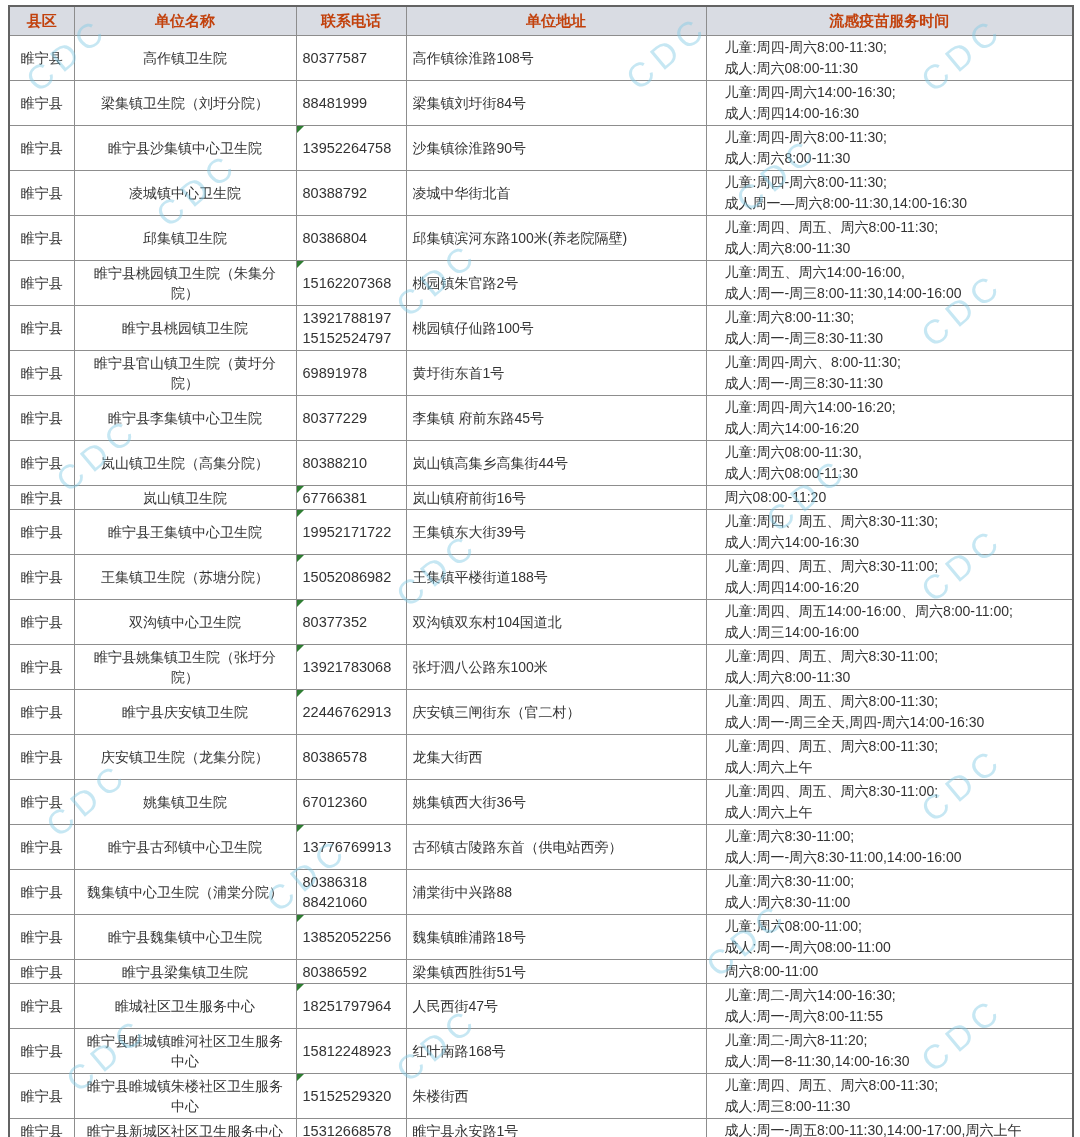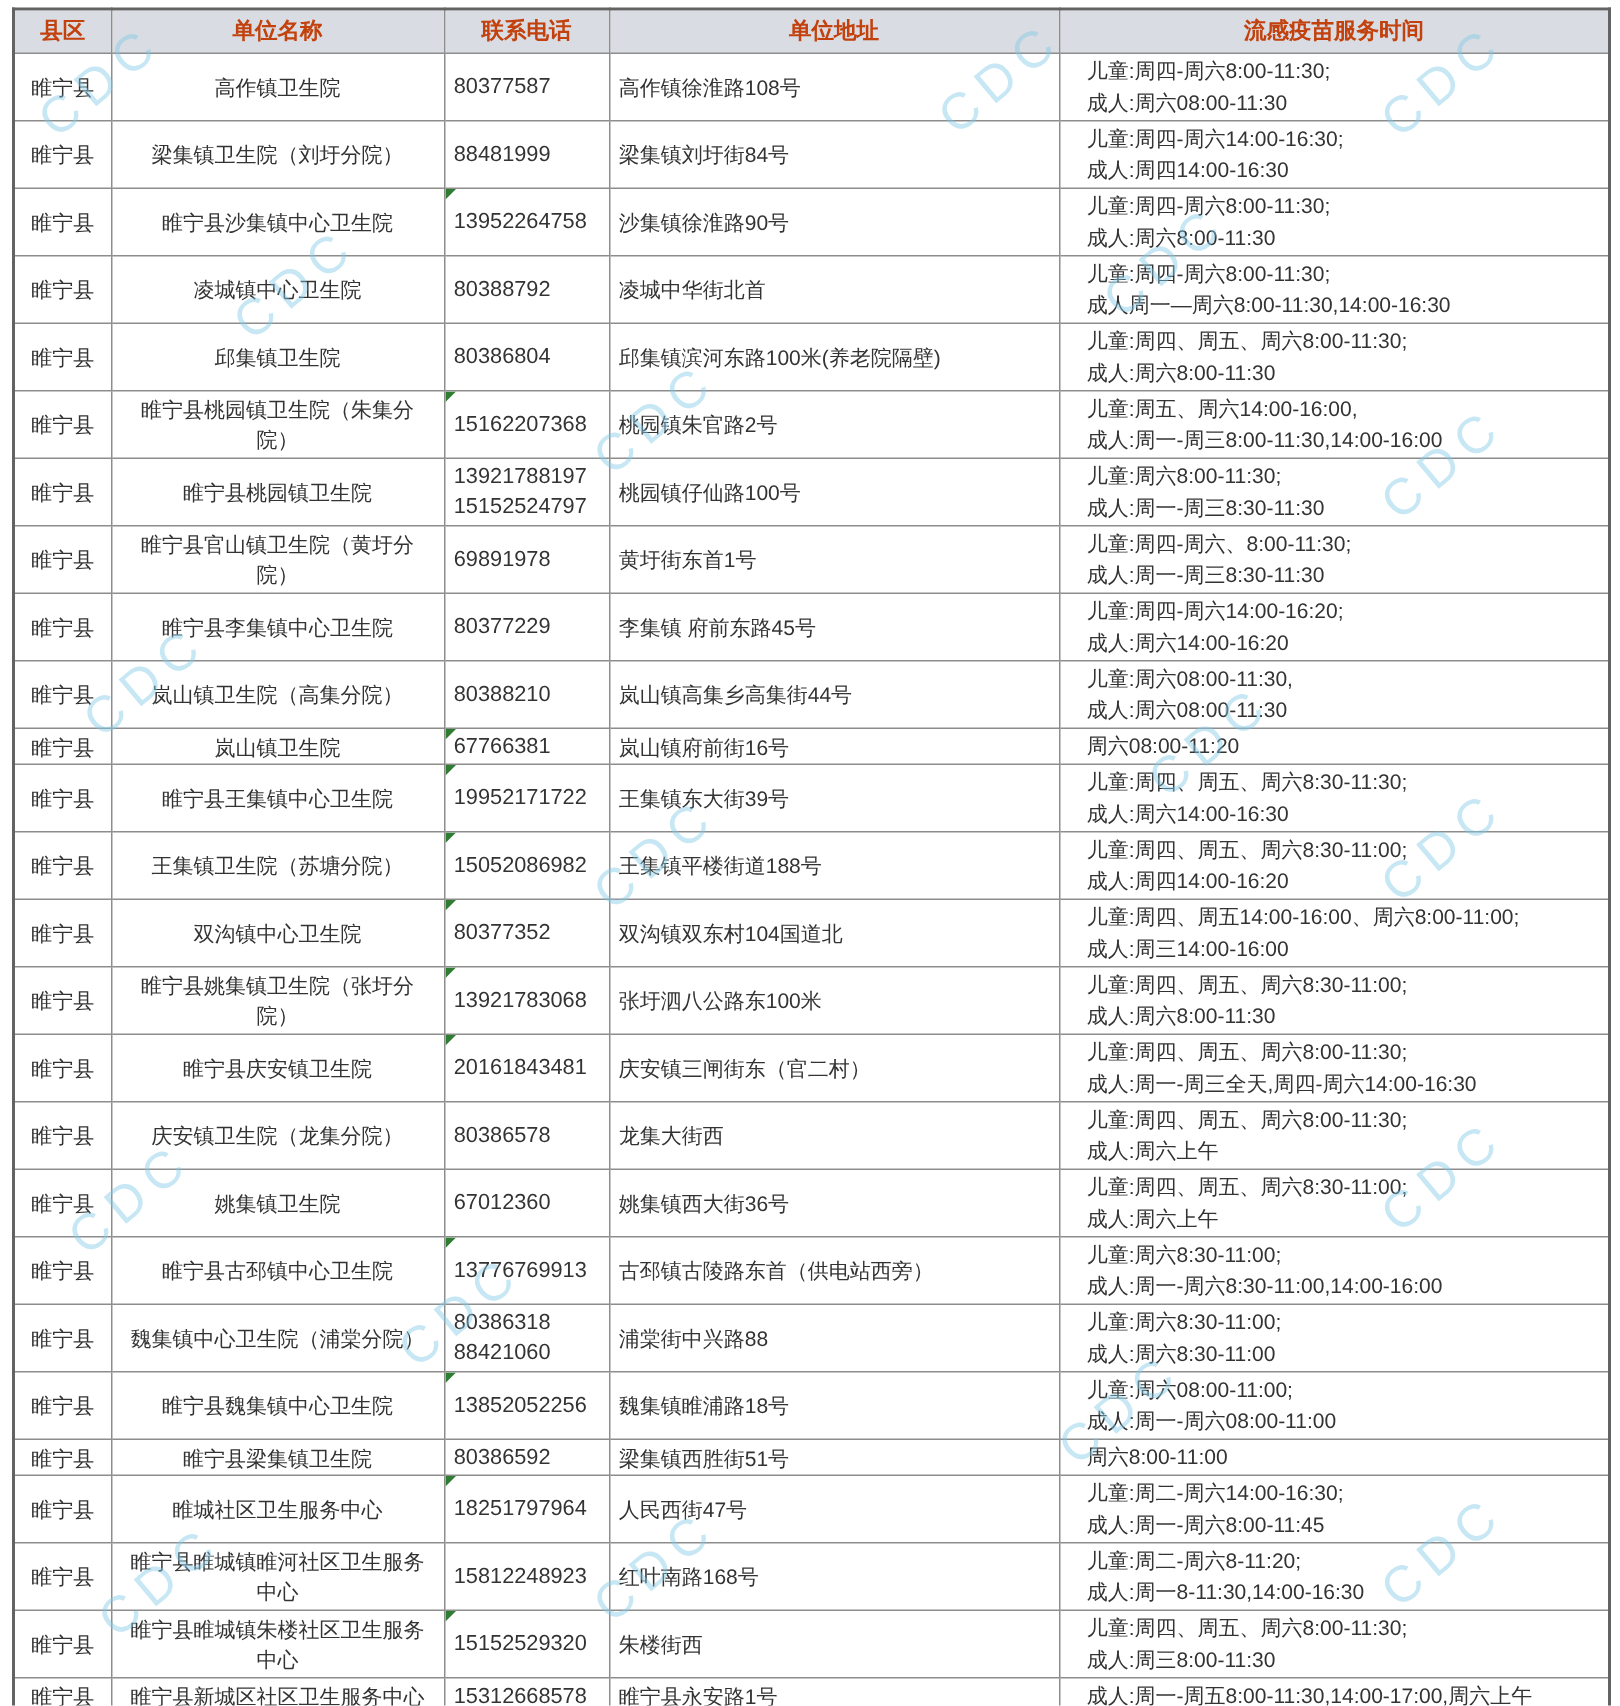--- a/index.html
+++ b/index.html
@@ -322,21 +322,21 @@
             <div class="time-line">儿童:周四、周五、周六8:30-11:00;</div>
             <div class="time-line">成人:周六8:00-11:30</div>
           </td>
     </tr>
         <tr class="data-row">
       <td class="c-county">睢宁县</td>
       <td class="c-name">睢宁县庆安镇卫生院</td>
       <td class="c-phone">
         <span class="flag"></span>
         <div>
-              <div class="phone-line">20161843481</div>
+              <div class="phone-line">22446762913</div>
             </div>
       </td>
       <td class="c-addr">庆安镇三闸街东（官二村）</td>
       <td class="c-time">
             <div class="time-line">儿童:周四、周五、周六8:00-11:30;</div>
             <div class="time-line">成人:周一-周三全天,周四-周六14:00-16:30</div>
           </td>
     </tr>
         <tr class="data-row">
       <td class="c-county">睢宁县</td>
@@ -433,21 +433,21 @@
       <td class="c-name">睢城社区卫生服务中心</td>
       <td class="c-phone">
         <span class="flag"></span>
         <div>
               <div class="phone-line">18251797964</div>
             </div>
       </td>
       <td class="c-addr">人民西街47号</td>
       <td class="c-time">
             <div class="time-line">儿童:周二-周六14:00-16:30;</div>
-            <div class="time-line">成人:周一-周六8:00-11:45</div>
+            <div class="time-line">成人:周一-周六8:00-11:55</div>
           </td>
     </tr>
         <tr class="data-row">
       <td class="c-county">睢宁县</td>
       <td class="c-name">睢宁县睢城镇睢河社区卫生服务中心</td>
       <td class="c-phone">
 
         <div>
               <div class="phone-line">15812248923</div>
             </div>

